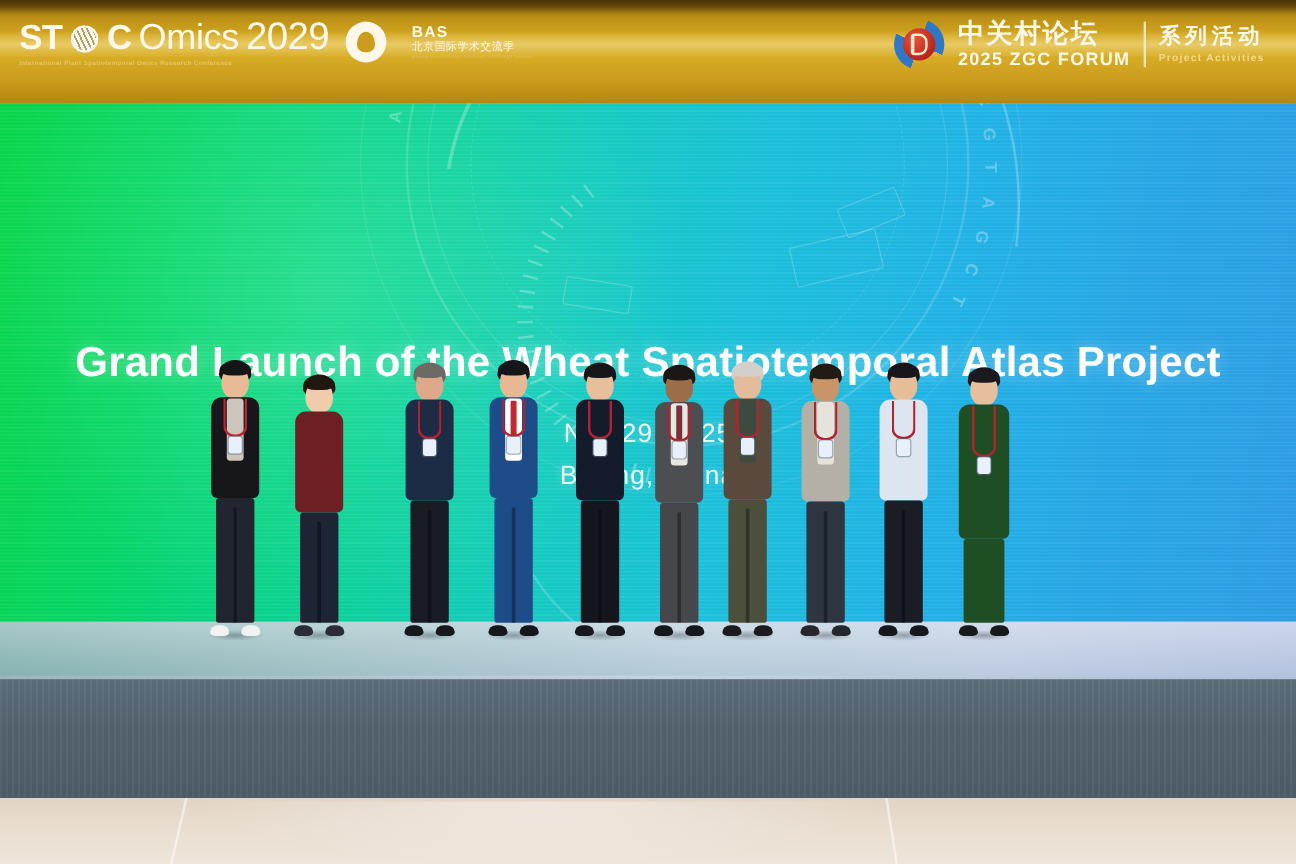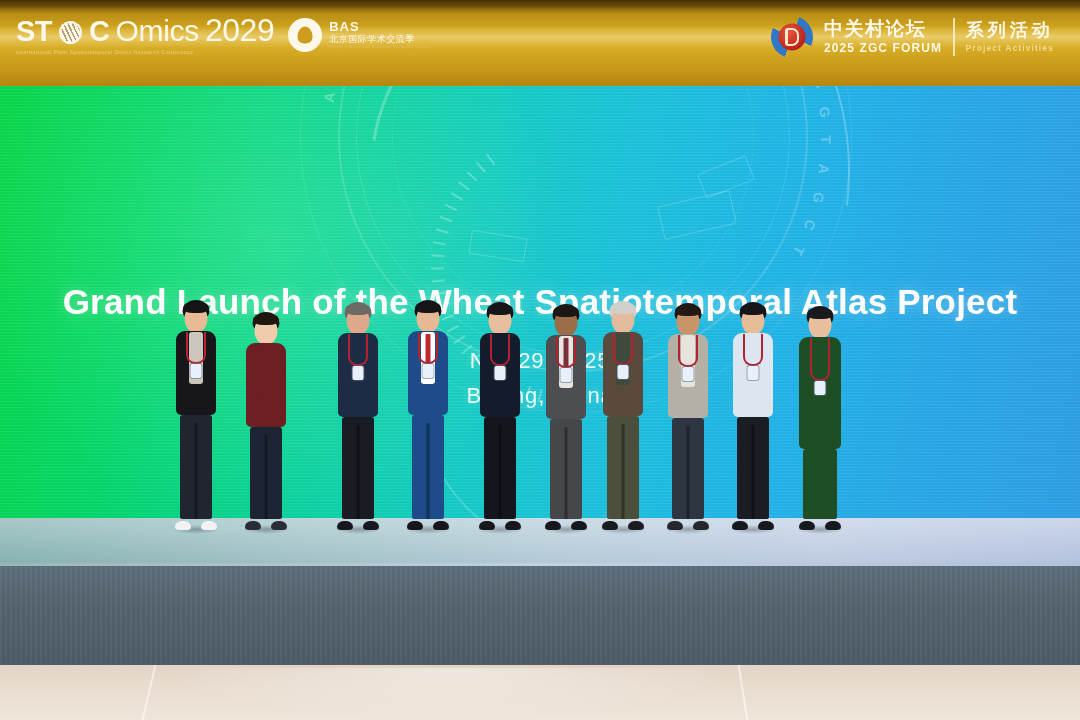--- a/index.html
+++ b/index.html
@@ -52,21 +52,21 @@
   .stoc-plant {
     font-size:30px; font-weight:normal; color:#fdf8ea; line-height:1; letter-spacing:-0.3px;
   }
   .stoc-year {
     font-size:32px; font-weight:normal; color:#fdf8ea; line-height:1; letter-spacing:-0.5px;
   }
   .stoc-sub {
     margin-top:3px; font-size:5.2px; letter-spacing:.35px; color:#e9c86a;
     white-space:nowrap; opacity:.95; font-weight:bold;
   }
-  .bas-block { display:flex; align-items:center; gap:7px; }
+  .bas-block { display:flex; align-items:center; gap:21px; }
   .bas-mark {
     width:34px; height:34px; border-radius:50%;
     background:#fdf8ea; position:relative;
   }
   .bas-mark::after {
     content:""; position:absolute; left:50%; top:51%; transform:translate(-50%,-50%);
     width:15px; height:17px; background:#cc9d1c;
     border-radius:52% 52% 46% 46% / 62% 62% 38% 38%;
   }
   .bas-text { line-height:1.05; }
@@ -88,22 +88,22 @@
     content:""; position:absolute; left:50%; top:50%; transform:translate(-50%,-50%);
     width:27px; height:27px; border-radius:50%;
     background:radial-gradient(circle at 38% 33%, #e8533a, #b8231b 72%);
   }
   .zgc-emblem::after {
     content:""; position:absolute; left:50%; top:50%; transform:translate(-50%,-50%);
     width:9px; height:14px; border:2.4px solid #ffe9c8; border-radius:3px 7px 7px 3px;
     border-left-width:3.4px;
   }
   .zgc-cn-block { line-height:1.1; }
-  .zgc-cn { font-size:19px; font-weight:bold; color:#fdf8ea; letter-spacing:1.5px; }
-  .zgc-en { font-size:12px; font-weight:bold; color:#fdf8ea; letter-spacing:1.1px; margin-top:2px; }
+  .zgc-cn { font-size:22px; font-weight:bold; color:#fdf8ea; letter-spacing:1.5px; }
+  .zgc-en { font-size:15px; font-weight:bold; color:#fdf8ea; letter-spacing:1.1px; margin-top:2px; }
   .zgc-divider { width:1.5px; height:38px; background:rgba(255,248,225,.75); }
   .zgc-act-block { line-height:1.1; text-align:center; }
   .zgc-act-cn { font-size:18px; font-weight:bold; color:#fdf8ea; letter-spacing:4px; }
   .zgc-act-en { font-size:8.5px; font-weight:bold; color:#f3d98f; letter-spacing:1.1px; margin-top:3px; }
 
   
   .led-screen {
     position:absolute; left:0; top:86px; width:1080px; height:444px;
     background:linear-gradient(100deg,
       #0bd84b 0%, #06d76a 14%, #0ad39a 30%, #16cdc4 44%,

